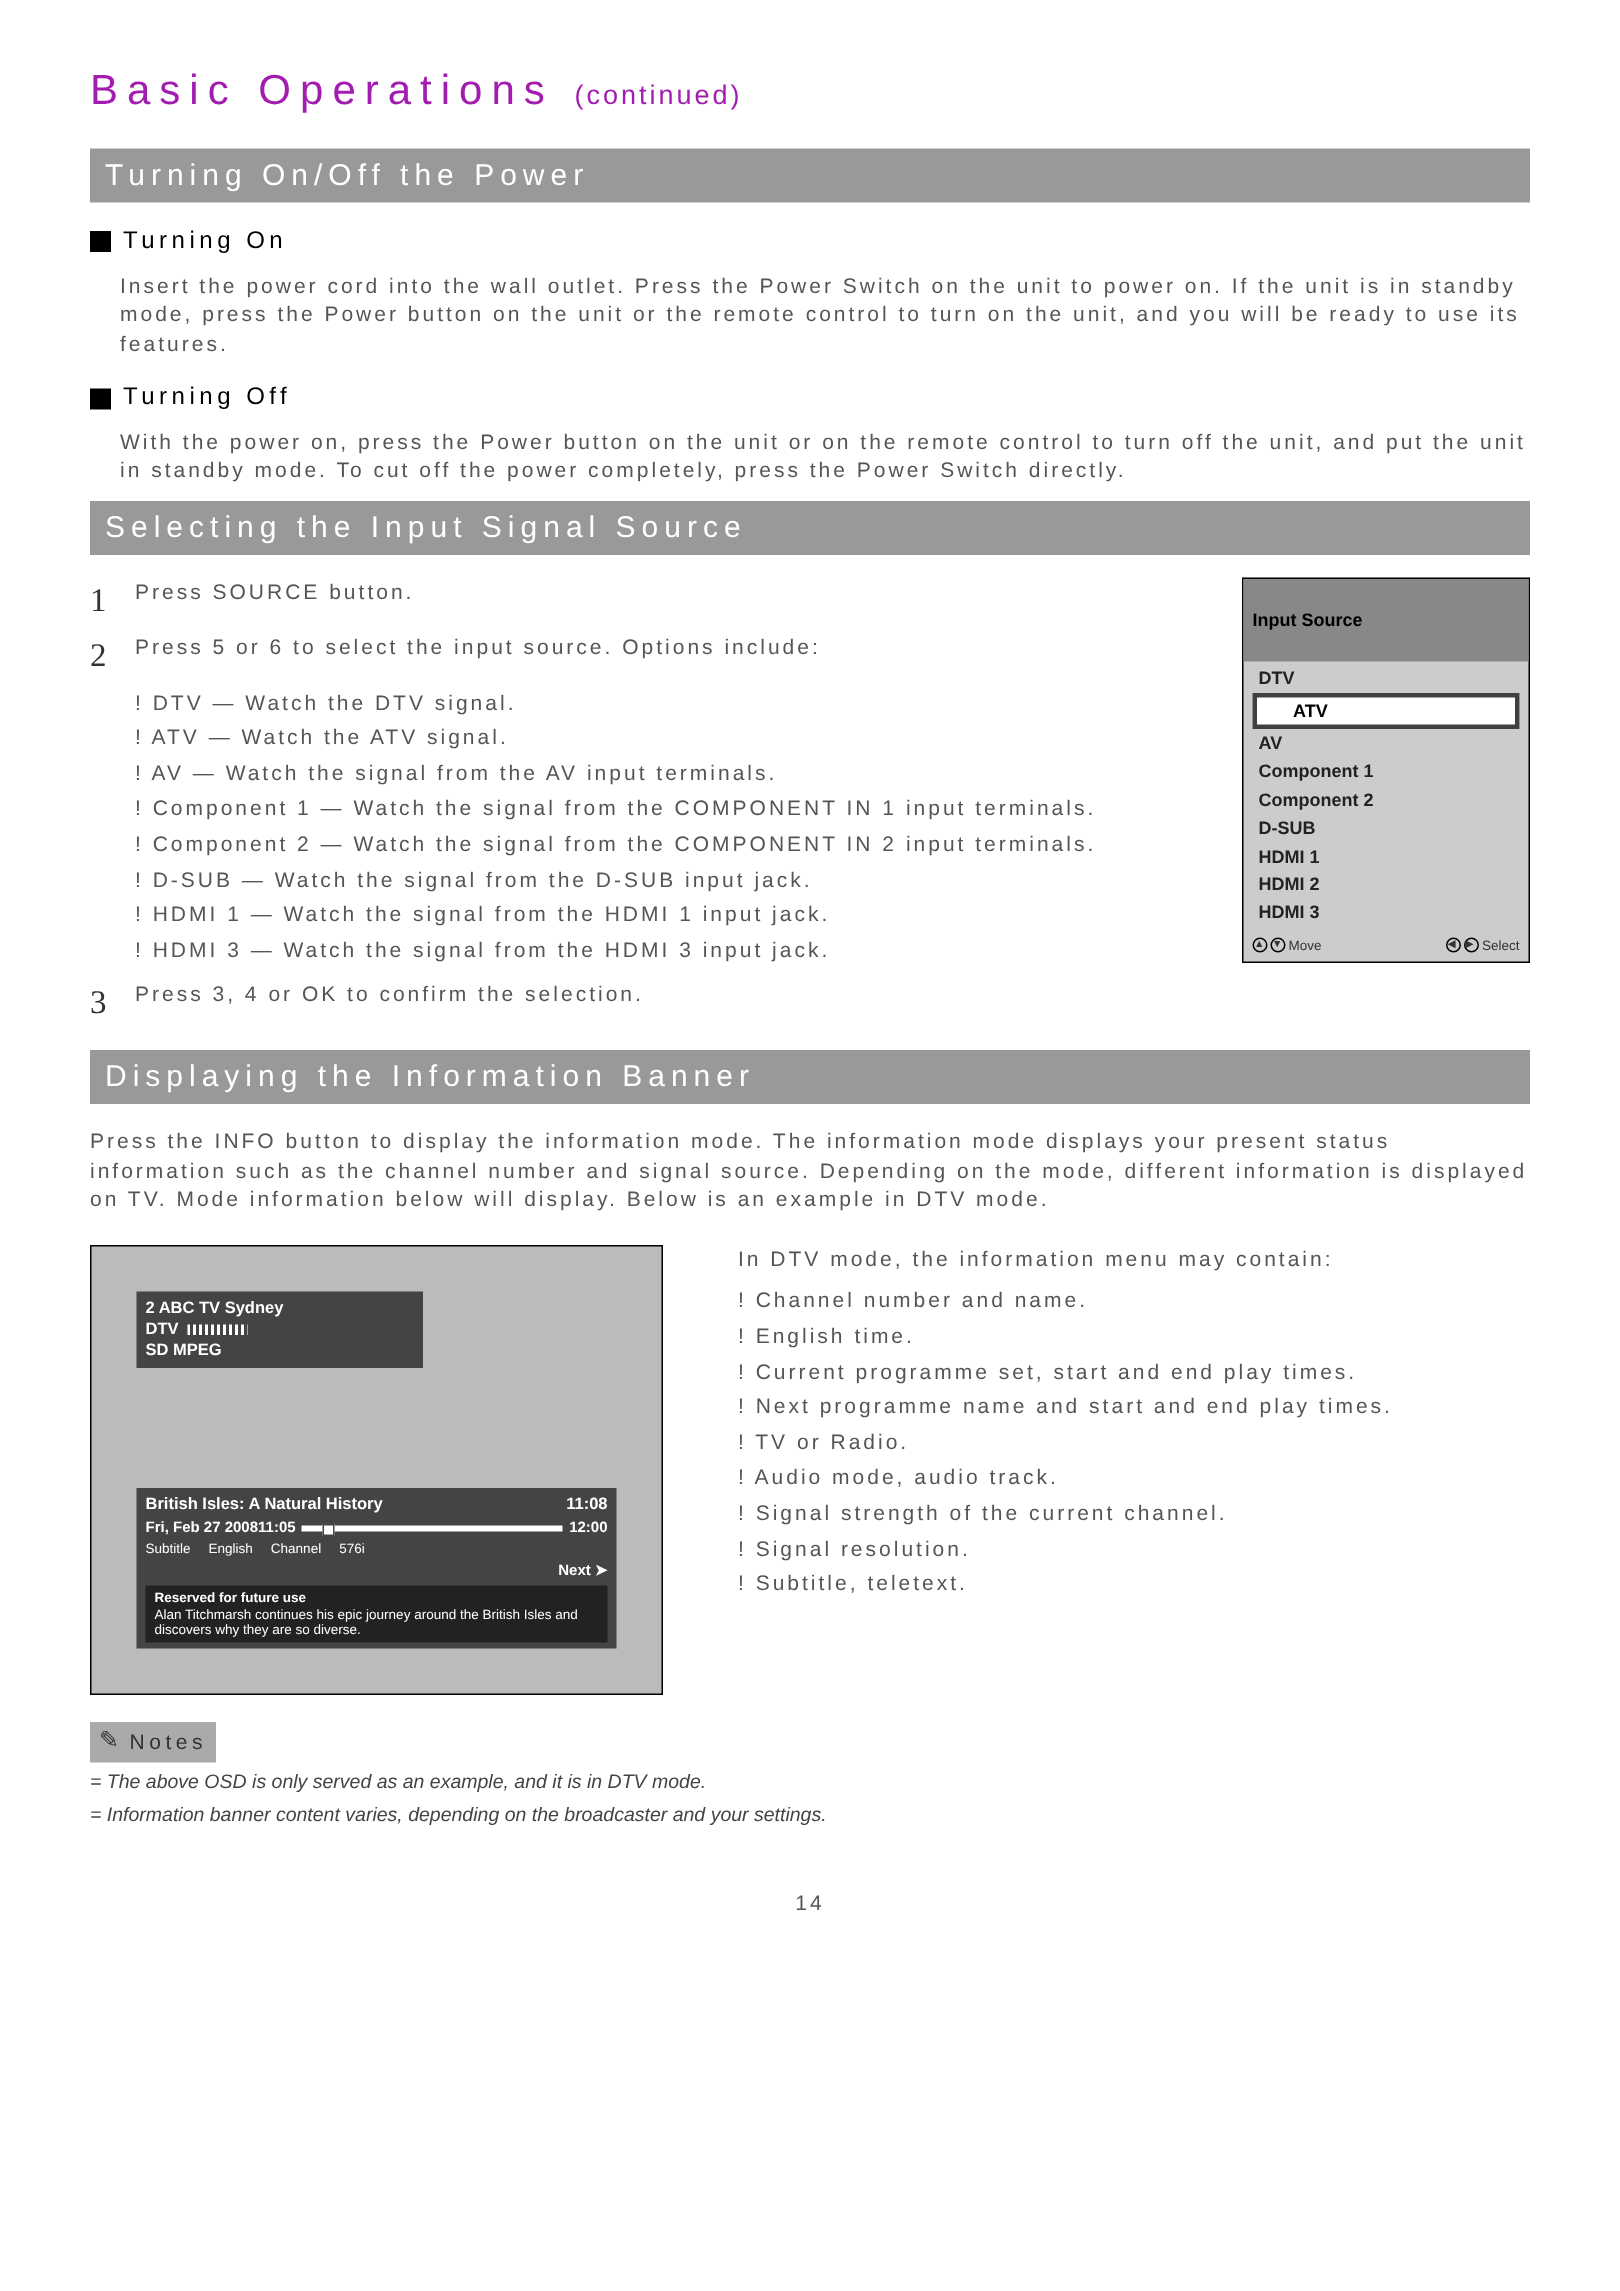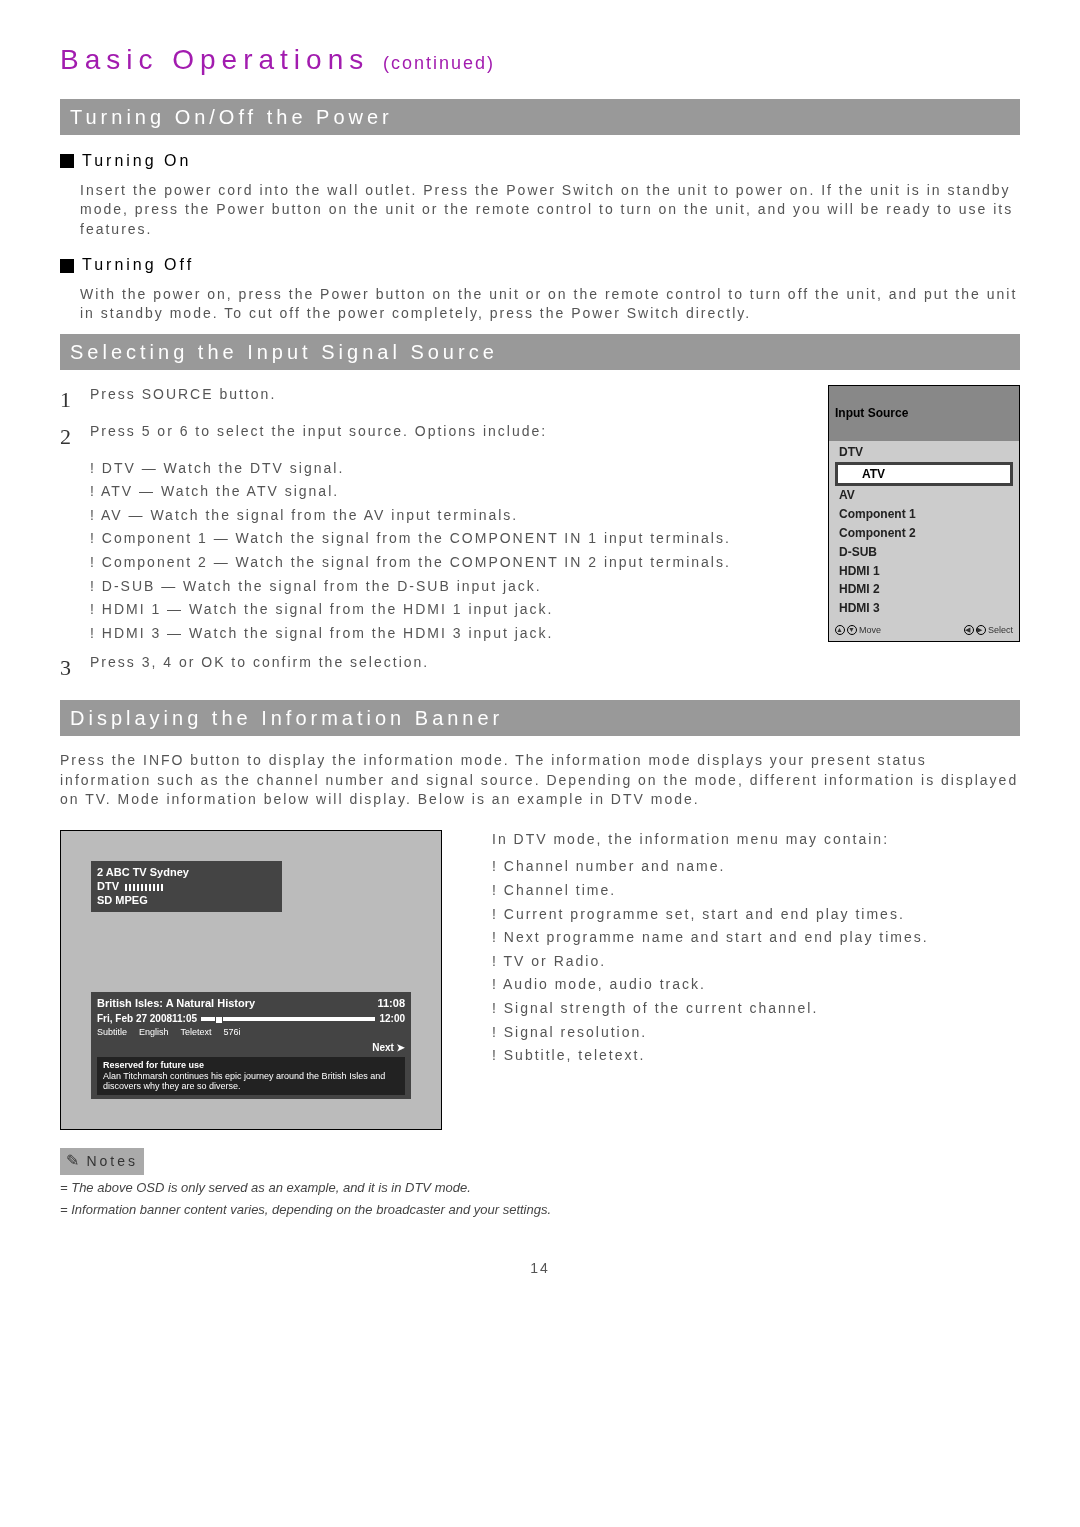--- a/index.html
+++ b/index.html
@@ -365,34 +365,34 @@
       </div>
       <div class="row2">
         <span>Fri, Feb 27 2008</span>
         <span>11:05</span>
         <span class="bar"></span>
         <span>12:00</span>
       </div>
       <div class="row3">
         <span>Subtitle</span>
         <span>English</span>
-        <span>Teletext</span>
+        <span>Channel</span>
         <span>576i</span>
       </div>
       <div class="next">Next ➤</div>
       <div class="osd-desc">
         <div style="font-weight:bold">Reserved for future use</div>
         <div>Alan Titchmarsh continues his epic journey around the British Isles and discovers why they are so diverse.</div>
       </div>
     </div>
   </div>
   <div class="info-right">
     <div class="lead">In DTV mode, the information menu may contain:</div>
     <div class="bullet">! Channel number and name.</div>
-    <div class="bullet">! Channel time.</div>
+    <div class="bullet">! English time.</div>
     <div class="bullet">! Current programme set, start and end play times.</div>
     <div class="bullet">! Next programme name and start and end play times.</div>
     <div class="bullet">! TV or Radio.</div>
     <div class="bullet">! Audio mode, audio track.</div>
     <div class="bullet">! Signal strength of the current channel.</div>
     <div class="bullet">! Signal resolution.</div>
     <div class="bullet">! Subtitle, teletext.</div>
   </div>
 </div>
 

